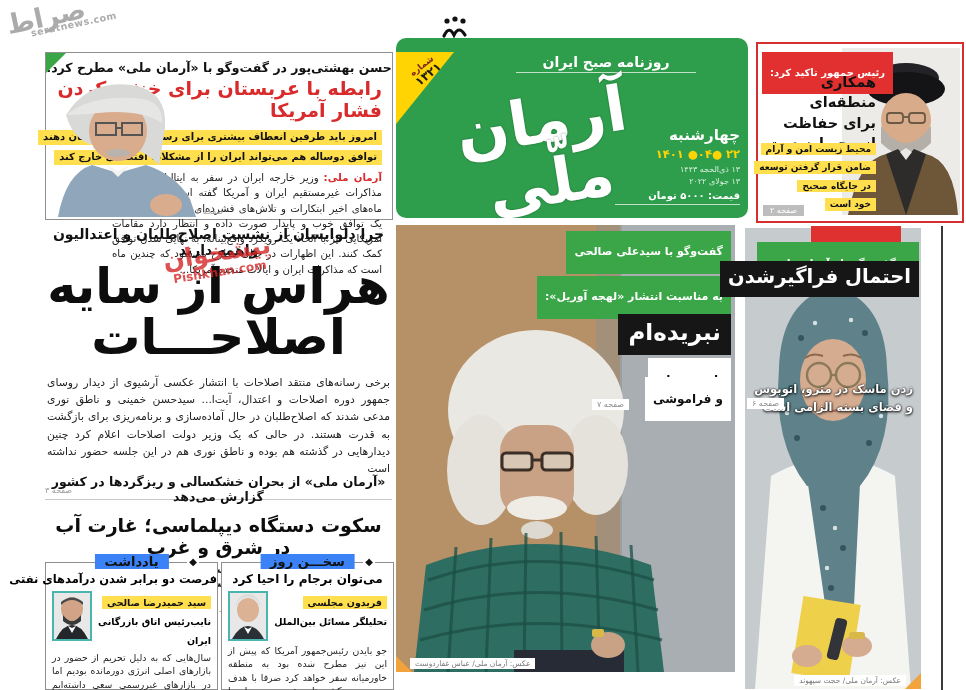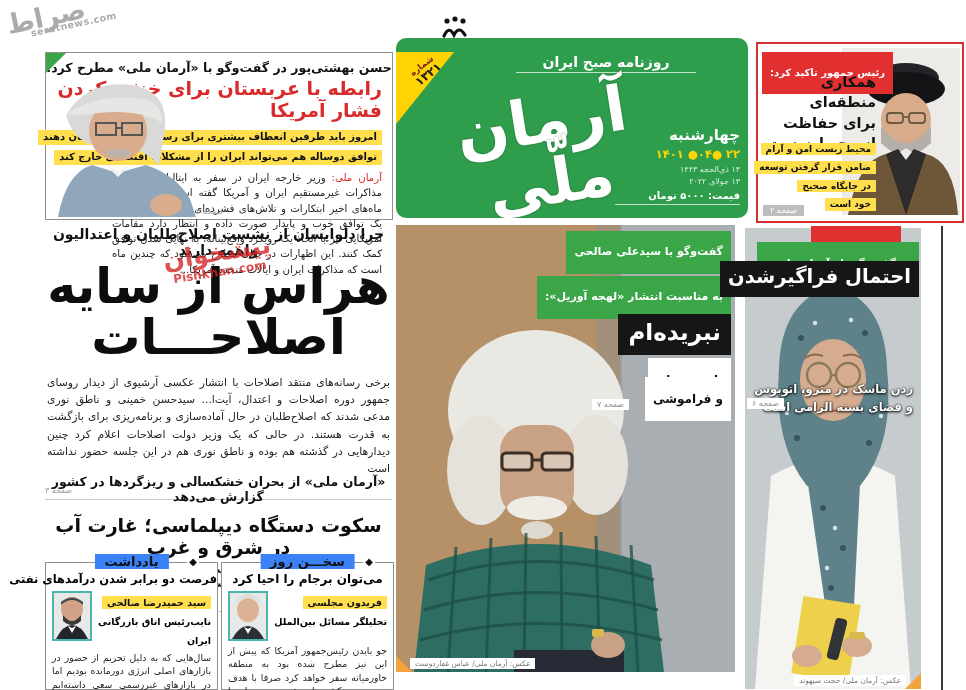--- a/index.html
+++ b/index.html
@@ -57,21 +57,21 @@
       <path d="M58 92 L70 104 L82 92 L70 98 Z" fill="#f2f2f0"></path>
       <ellipse cx="118" cy="132" rx="16" ry="11" fill="#d9ac8d"></ellipse>
     </svg>
     <div class="ctr kicker" style="margin-top:7px;font-size:12.5px;">حسن بهشتی‌پور در گفت‌وگو با «آرمان ملی» مطرح کرد:</div>
     <div class="headline-red" style="font-size:19px;text-align:right;padding-left:4px;padding-right:10px;margin-top:2px;">رابطه با عربستان برای خنثی کردن فشار آمریکا</div>
     <div style="text-align:right;padding:4px 10px 0 100px;line-height:1.25;">
       <span class="hl" style="font-size:10px;">امروز باید طرفین انعطاف بیشتری برای رسیدن به توافق نشان دهند</span><br>
       <span class="hl" style="font-size:10px;margin-top:3px;">توافق دوساله هم می‌تواند ایران را از مشکلات اقتصادی خارج کند</span>
     </div>
     <p class="body-text rtl" style="font-size:10.2px;line-height:1.5;margin:5px 10px 0 8px;padding-left:58px;">
-      <span style="color:#d92b2b;font-weight:normal;">آرمان ملی:</span>
+      <span style="color:#d92b2b;font-weight:bold;">آرمان ملی:</span>
       <span>وزیر خارجه ایران در سفر به ایتالیا در خصوص مذاکرات غیرمستقیم ایران و آمریکا گفته است که ایران در ماه‌های اخیر ابتکارات و تلاش‌های فشرده‌ای را برای رسیدن به یک توافق خوب و پایدار صورت داده و انتظار دارد مقامات آمریکایی نیز با اتخاذ یک رویکرد واقع‌بینانه، به نهایی شدن توافق کمک کنند. این اظهارات در حالی مطرح می‌شود که چندین ماه است که مذاکرات ایران و ایالات متحده آمریکا...</span>
     </p>
     <span class="abs pg-plain" style="bottom:3px;left:150px;">صفحه ۳</span>
   </div>
 
   <div class="abs" style="left:396px;top:38px;width:352px;height:180px;background:#2f9e4c;border-radius:10px;overflow:hidden;">
     <div class="abs" style="left:0;top:14px;width:58px;height:72px;background:#ffd402;clip-path:polygon(0 0,100% 0,0 100%);">
       <div style="transform:rotate(-38deg);margin:8px 0 0 2px;text-align:center;line-height:1.1;">
         <span style="font-size:8.5px;font-weight:bold;color:#7a1f1f;display:block;">شماره</span>
         <span style="font-size:12px;font-weight:bold;color:#1c1c1c;display:block;">۱۳۲۱</span>

